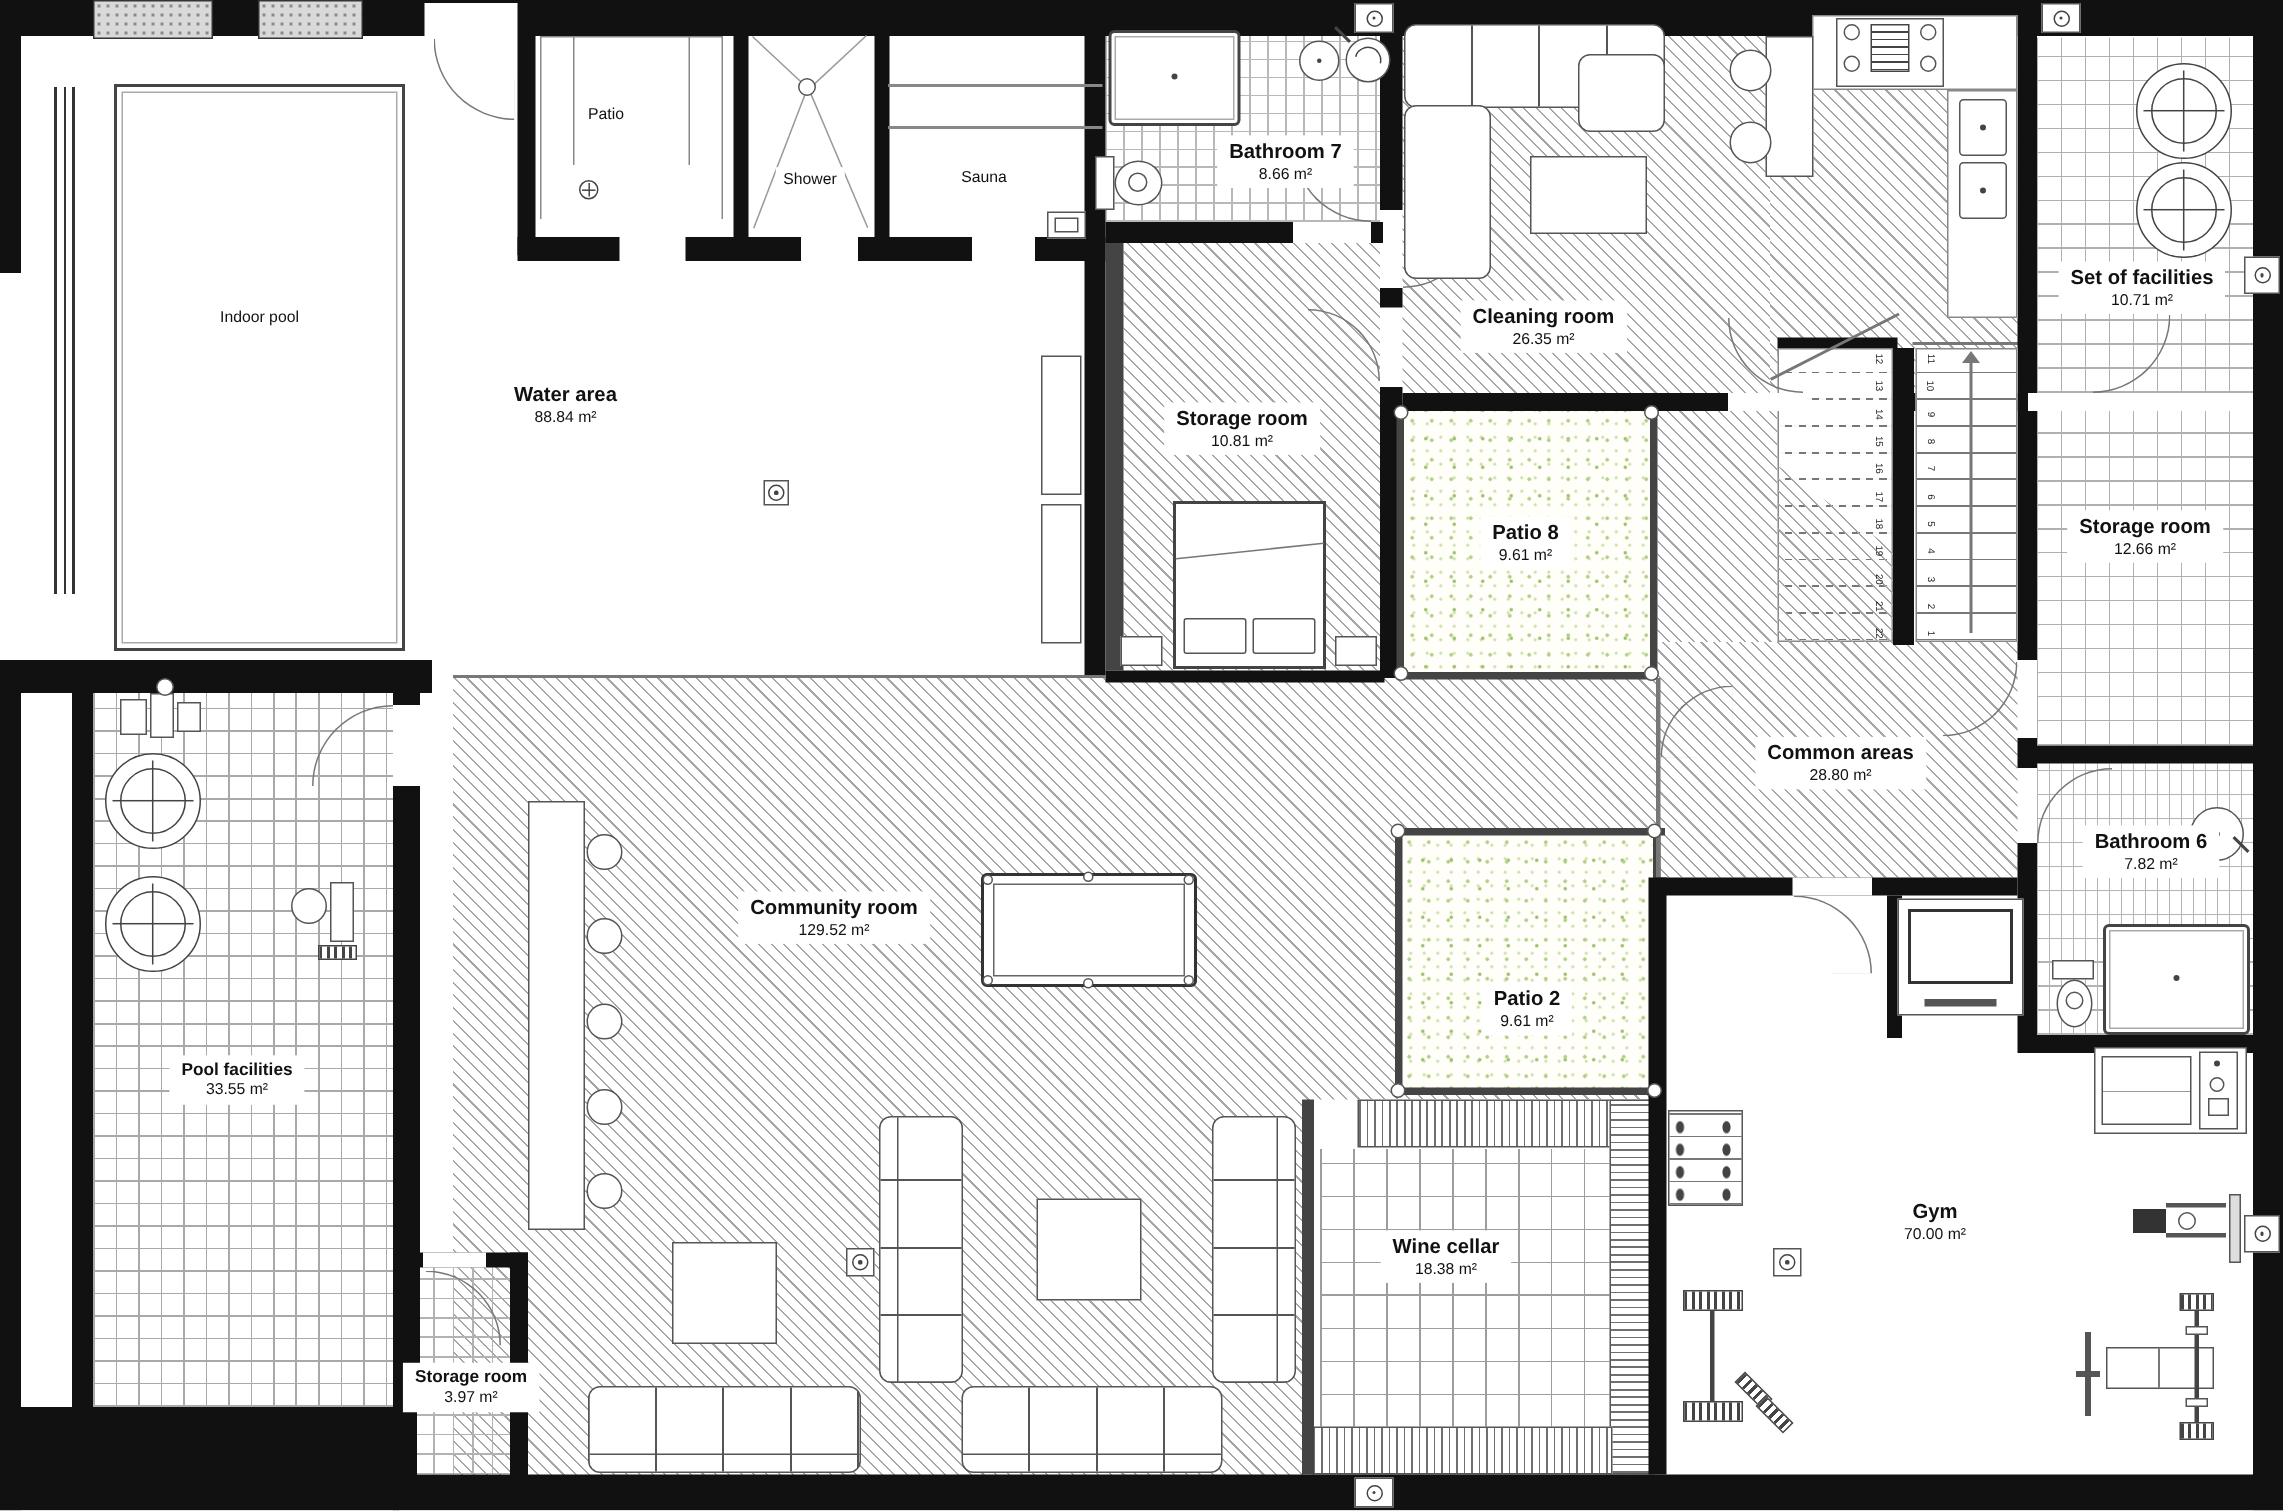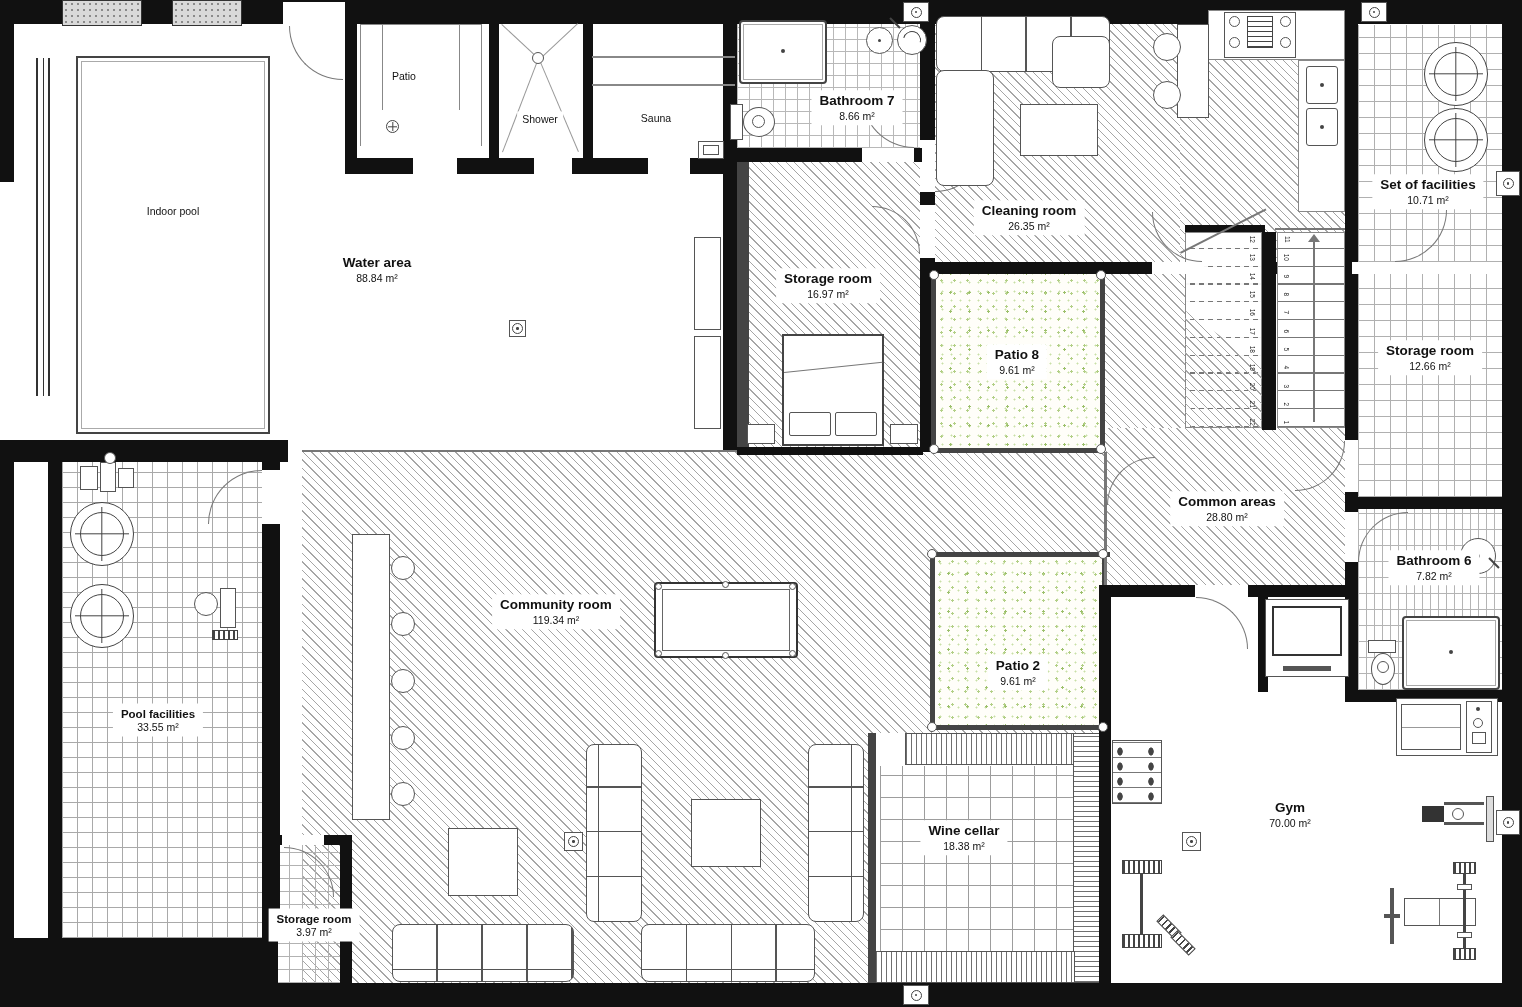--- a/index.html
+++ b/index.html
@@ -431,21 +431,21 @@
   <div class="ab lbl" style="left:857px;top:108px;">
     <div class="nm">Bathroom 7</div>
     <div class="ar">8.66 m²</div>
   </div>
   <div class="ab lbl" style="left:1029px;top:218px;">
     <div class="nm">Cleaning room</div>
     <div class="ar">26.35 m²</div>
   </div>
   <div class="ab lbl" style="left:828px;top:286px;">
     <div class="nm">Storage room</div>
-    <div class="ar">16.97 m²</div>
+    <div class="ar">10.81 m²</div>
   </div>
   <div class="ab lbl" style="left:1017px;top:362px;">
     <div class="nm">Patio 8</div>
     <div class="ar">9.61 m²</div>
   </div>
   <div class="ab lbl" style="left:1428px;top:192px;">
     <div class="nm">Set of facilities</div>
     <div class="ar">10.71 m²</div>
   </div>
   <div class="ab lbl" style="left:1430px;top:358px;">
@@ -459,21 +459,21 @@
   <div class="ab lbl" style="left:1434px;top:568px;">
     <div class="nm">Bathroom 6</div>
     <div class="ar">7.82 m²</div>
   </div>
   <div class="ab lbl" style="left:158px;top:720px;">
     <div class="nm" style="font-size:11.5px;">Pool facilities</div>
     <div class="ar">33.55 m²</div>
   </div>
   <div class="ab lbl" style="left:556px;top:612px;">
     <div class="nm">Community room</div>
-    <div class="ar">119.34 m²</div>
+    <div class="ar">129.52 m²</div>
   </div>
   <div class="ab lbl" style="left:1018px;top:673px;">
     <div class="nm">Patio 2</div>
     <div class="ar">9.61 m²</div>
   </div>
   <div class="ab lbl" style="left:964px;top:838px;">
     <div class="nm">Wine cellar</div>
     <div class="ar">18.38 m²</div>
   </div>
   <div class="ab lbl" style="left:1290px;top:815px;">

